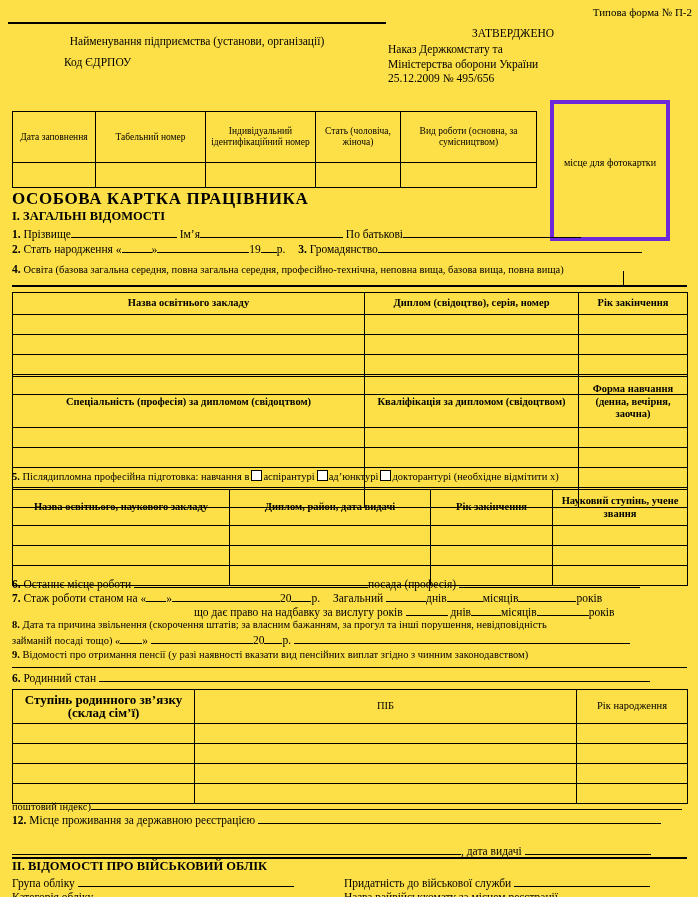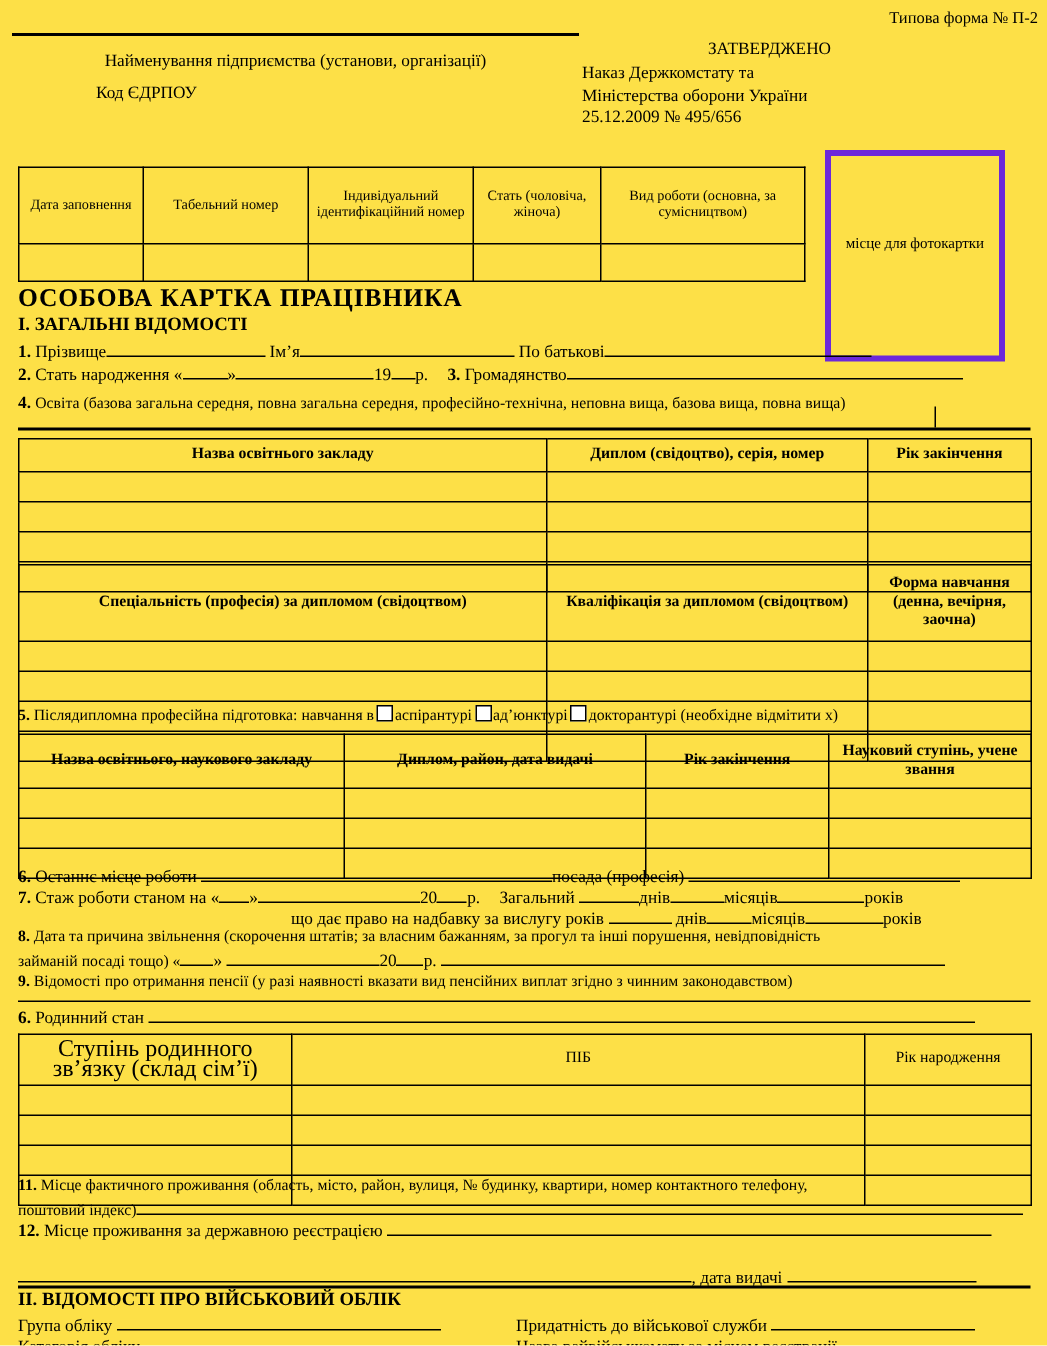--- a/index.html
+++ b/index.html
@@ -375,21 +375,21 @@
   </div>
 
   <table class="dtable" style="left:12px; top:689px; width:675px;">
     <colgroup>
         <col style="width:182px">
         <col style="width:382px">
         <col style="width:111px">
       </colgroup>
     <tbody>
         <tr>
-      <td class="h" style="height:31px; font-weight:normal; font-size:16px">Ступінь родинного зв’язку (склад сім’ї)</td>
+      <td class="h" style="height:31px; font-weight:bold; font-size:13px">Ступінь родинного зв’язку (склад сім’ї)</td>
       <td class="h" style="font-weight:normal">ПІБ</td>
       <td class="h" style="font-weight:normal">Рік народження</td>
     </tr>
     <tr>
           <td class="c"></td>
           <td class="c"></td>
           <td class="c"></td>
         </tr>
     <tr>
           <td class="c"></td>
@@ -402,24 +402,20 @@
           <td class="c"></td>
         </tr>
     <tr>
           <td class="c"></td>
           <td class="c"></td>
           <td class="c"></td>
         </tr>
   </tbody>
     </table>
 
-  <div class="line" style="left:12px; top:784px; font-size:10.5px;">
-    <span class="num">11.</span>
-    <span>Місце фактичного проживання (область, місто, район, вулиця, № будинку, квартири, номер контактного телефону,</span>
-  </div>
   <div class="line" style="left:12px; top:798px;">
     <span style="font-size:10.5px">поштовий індекс)</span><span class="fill" style="width:591px"></span>
   </div>
 
   <div class="line" style="left:12px; top:812px;">
     <span class="num">12.</span>
     <span>Місце проживання за державною реєстрацією</span> <span class="fill" style="width:403px"></span>
   </div>
 
 

